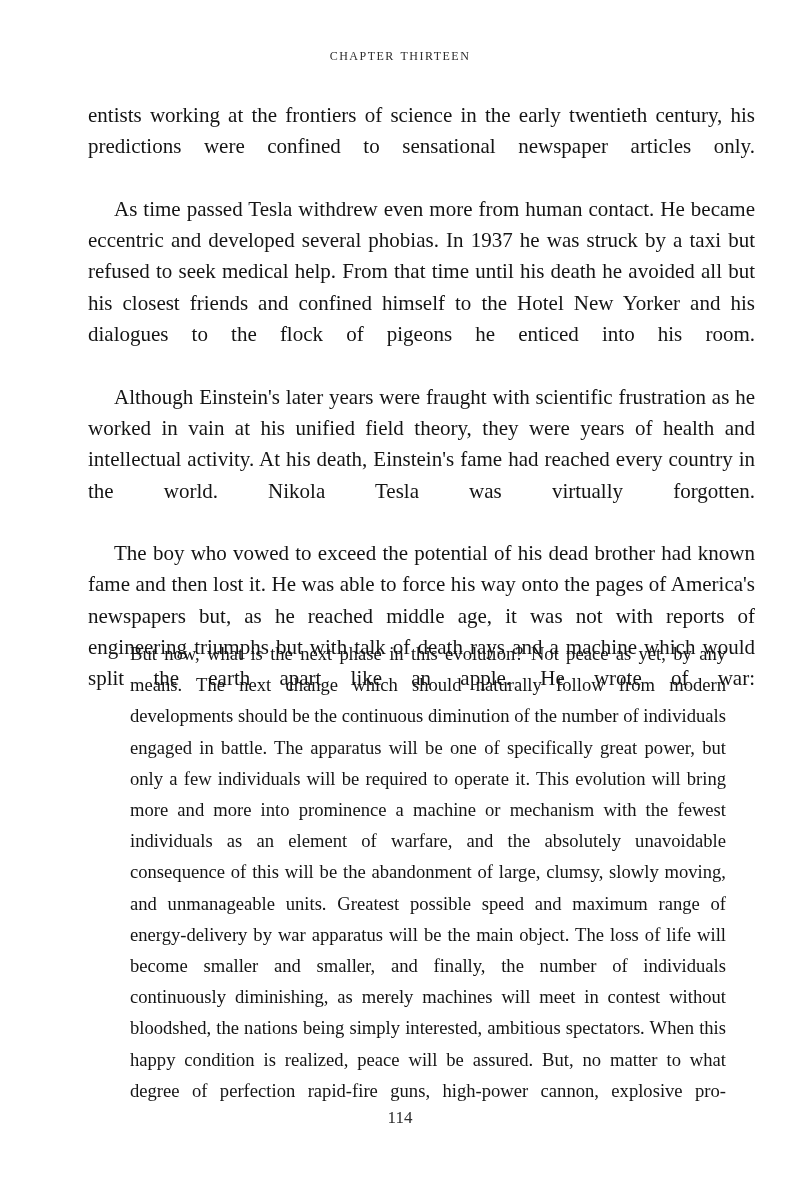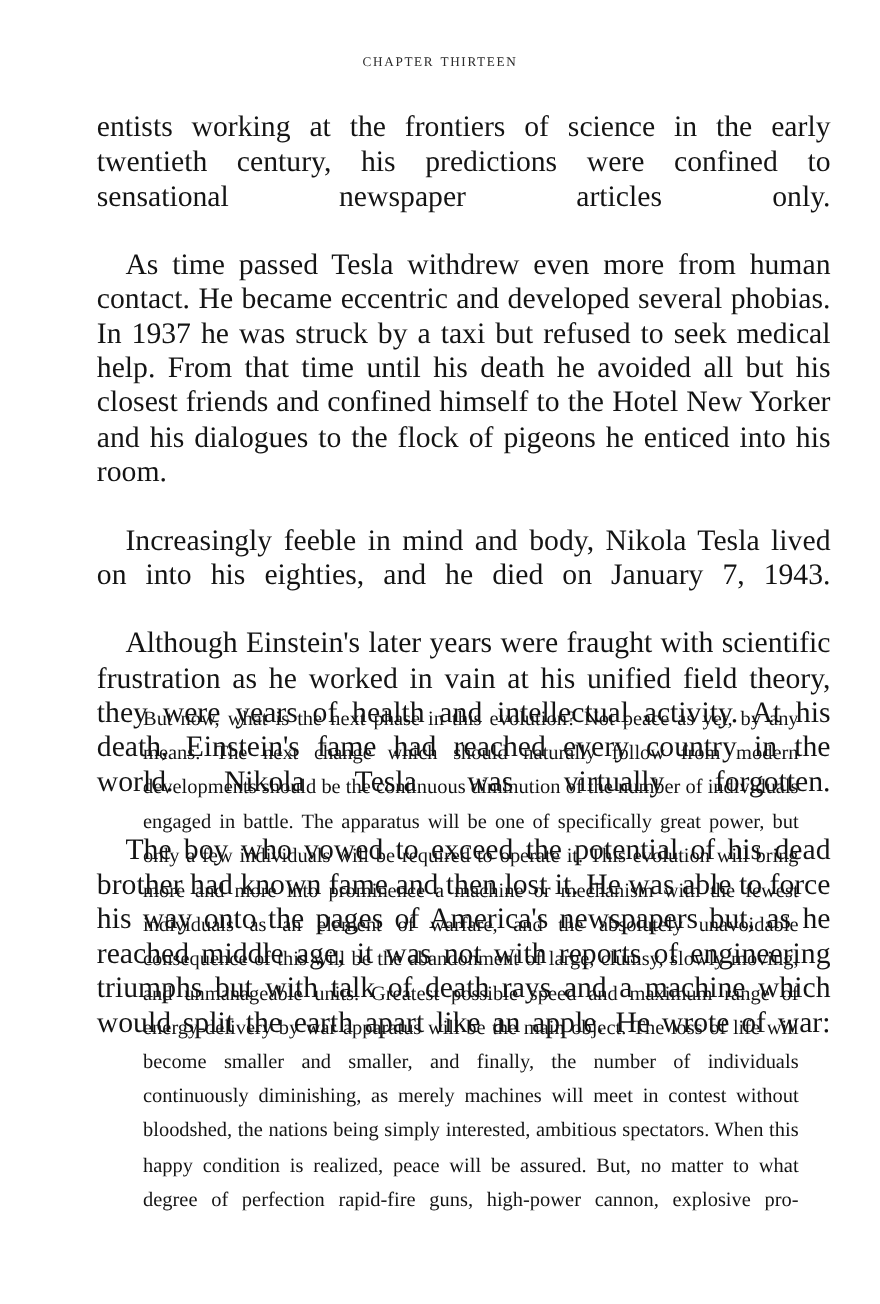--- a/index.html
+++ b/index.html
@@ -36,21 +36,21 @@
   .content {
     position: absolute;
     top: 100px;
     left: 88px;
     width: 667px;
   }
   p.body-par {
     margin: 0;
     text-align: justify;
     text-justify: inter-word;
-    font-size: 27px;
+    font-size: 21px;
     line-height: 31.3px;
     text-indent: 26px;
     color: #141414;
   }
   p.body-par.no-indent { text-indent: 0; }
   p.body-par:last-child { text-align: justify; }
 
   
   p.body-par::after {
     content: "";
@@ -128,24 +128,24 @@
 </head>
 <body>
 
 <div class="page">
 
   <div class="running-head">Chapter Thirteen</div>
 
   <div class="content">
     <p class="body-par no-indent">entists working at the frontiers of science in the early twentieth century, his predictions were confined to sensational newspaper articles only.</p>
     <p class="body-par">As time passed Tesla withdrew even more from human contact. He became eccentric and developed several phobias. In 1937 he was struck by a taxi but refused to seek medical help. From that time until his death he avoided all but his closest friends and confined himself to the Hotel New Yorker and his dialogues to the flock of pigeons he enticed into his room.</p>
-    <p class="body-par">Increasingly feeble in mind and body, Nikola Tesla lived on into his eighties, and he died on January 7, 1943.</p>
     <p class="body-par">Although Einstein's later years were fraught with scientific frustration as he worked in vain at his unified field theory, they were years of health and intellectual activity. At his death, Einstein's fame had reached every country in the world. Nikola Tesla was virtually forgotten.</p>
     <p class="body-par">The boy who vowed to exceed the potential of his dead brother had known fame and then lost it. He was able to force his way onto the pages of America's newspapers but, as he reached middle age, it was not with reports of engineering triumphs but with talk of death rays and a machine which would split the earth apart like an apple. He wrote of war:</p>
   </div>
 
   <div class="quote">
     <p>But now, what is the next phase in this evolution? Not peace as yet, by any means. The next change which should naturally follow from modern developments should be the continuous diminution of the number of individuals engaged in battle. The apparatus will be one of specifically great power, but only a few individuals will be required to operate it. This evolution will bring more and more into prominence a machine or mechanism with the fewest individuals as an element of warfare, and the absolutely unavoidable consequence of this will be the abandonment of large, clumsy, slowly moving, and unmanageable units. Greatest possible speed and maximum range of energy-delivery by war apparatus will be the main object. The loss of life will become smaller and smaller, and finally, the number of individuals continuously diminishing, as merely machines will meet in contest without bloodshed, the nations being simply interested, ambitious spectators. When this happy condition is realized, peace will be assured. But, no matter to what degree of perfection rapid-fire guns, high-power cannon, explosive pro-</p>
   </div>
 
 
+  <div class="folio">114</div>
 
 </div>
 
 </body></html>

